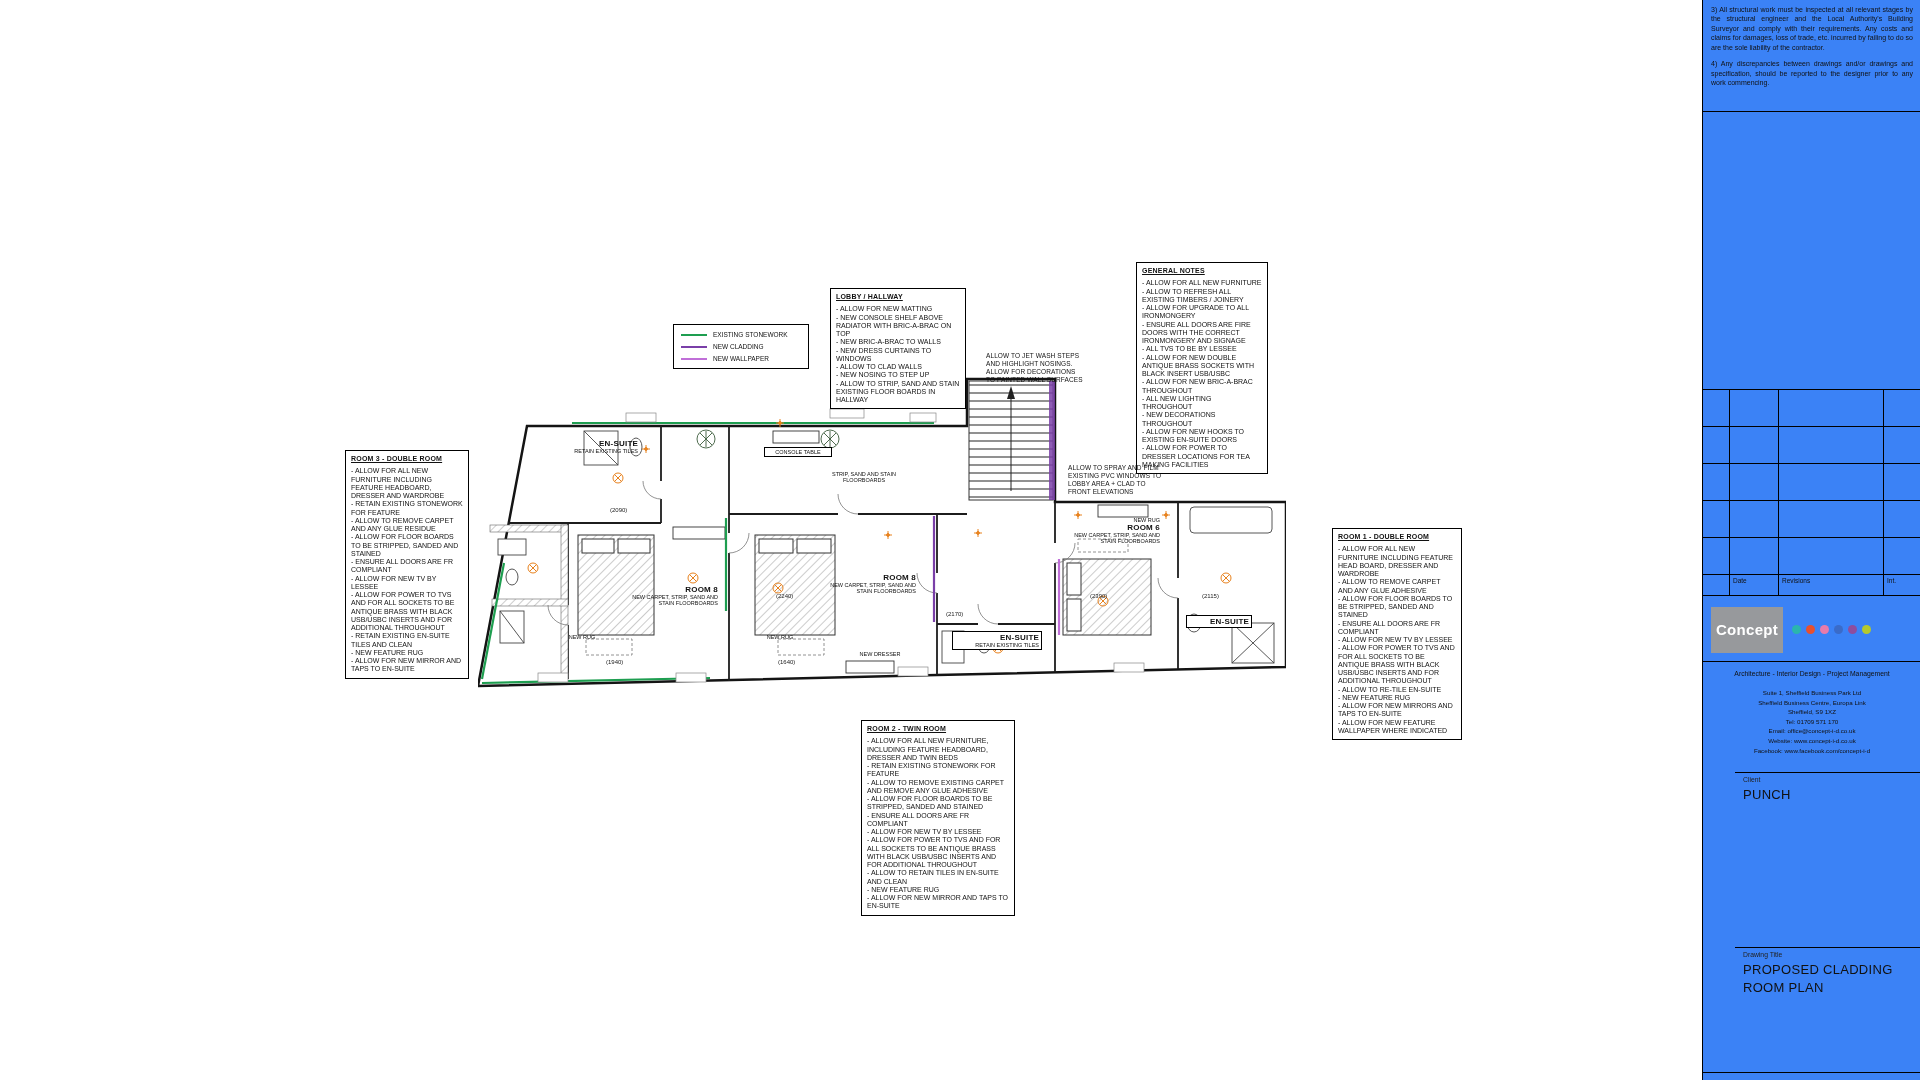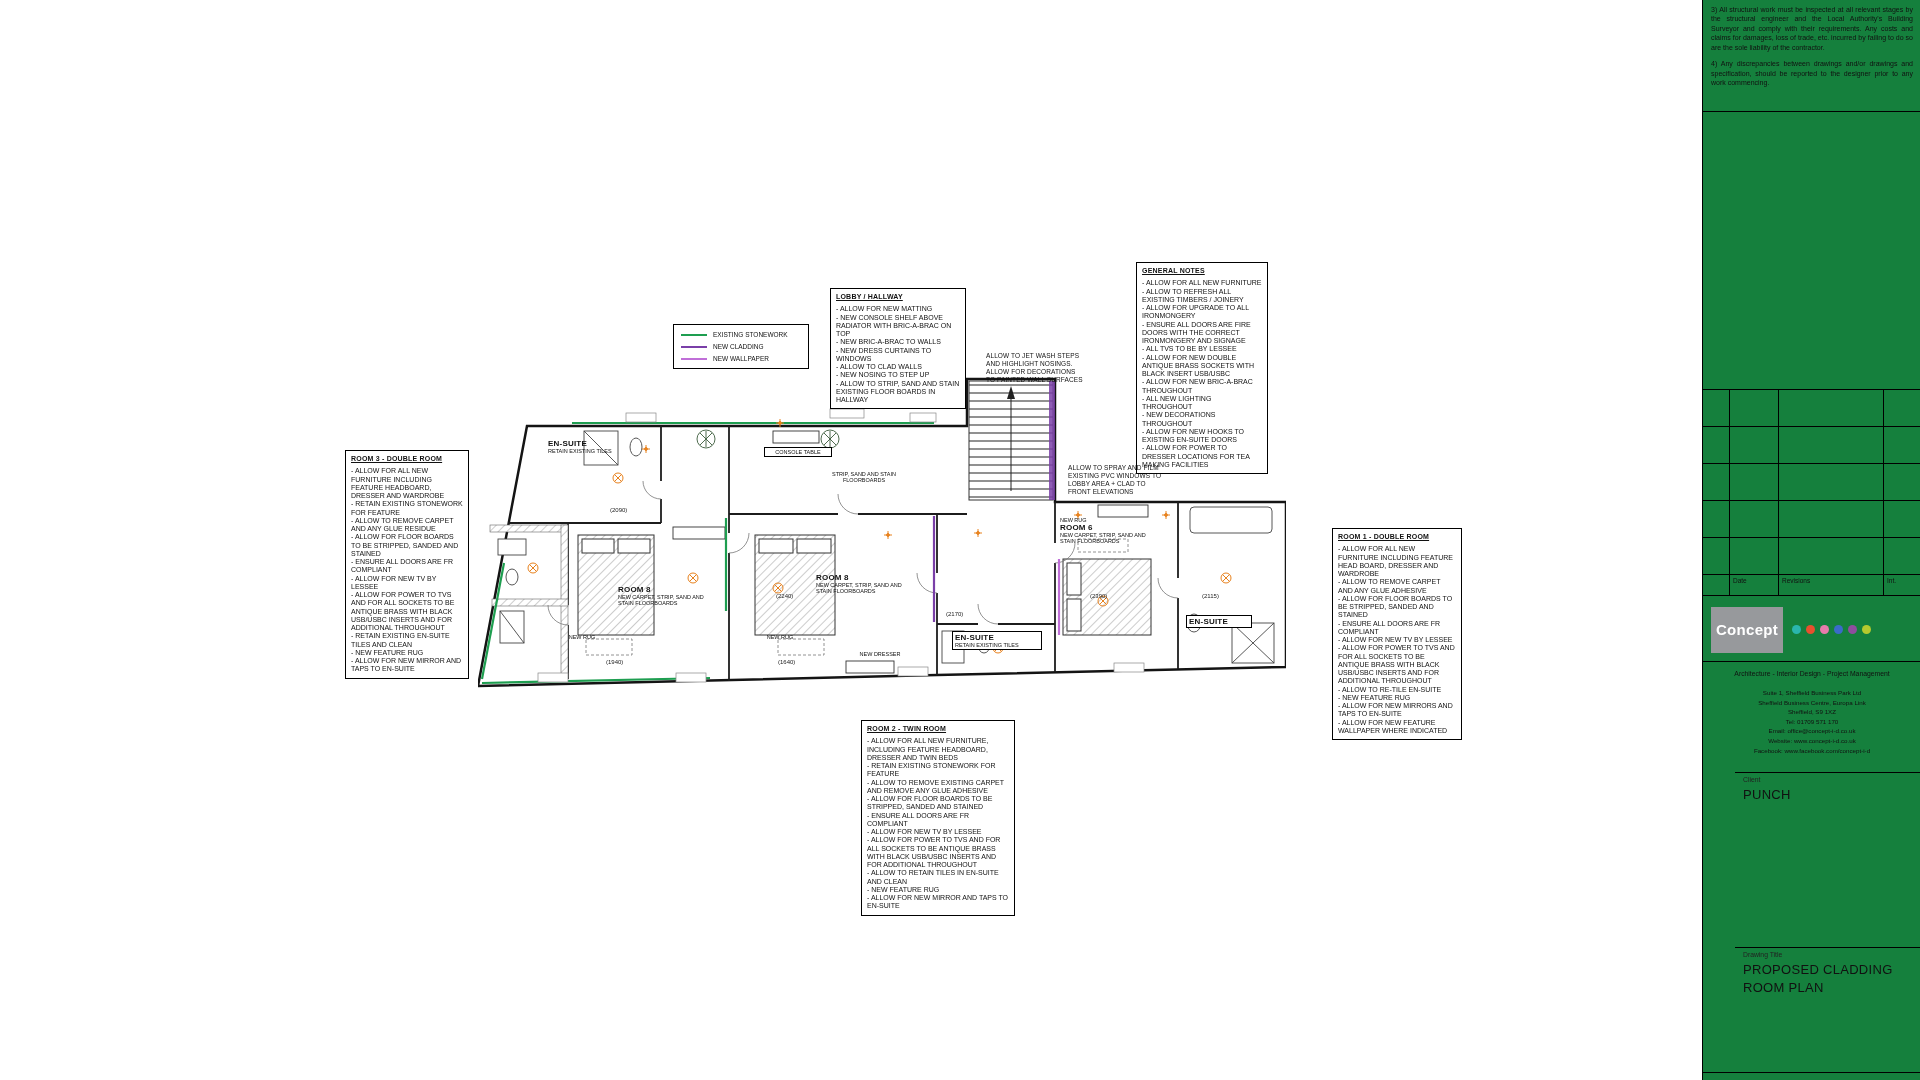--- a/index.html
+++ b/index.html
@@ -15,29 +15,29 @@
 
   
   .legend{position:absolute;left:673px;top:324px;width:136px;border:1px solid #000;background:#fff;
     padding:6px 7px;box-sizing:border-box;display:flex;flex-direction:column;gap:5px;}
   .legend-row{display:flex;align-items:center;gap:6px;font-size:6.5px;}
   .legend-swatch{width:26px;height:2px;flex:0 0 auto;}
 
   
   .plan{position:absolute;left:478px;top:373px;width:808px;height:319px;}
   .plan svg{position:absolute;left:0;top:0;}
-  .plab{position:absolute;text-align:left;}
+  .plab{position:absolute;text-align:right;}
   .plab-title{font-size:8px;font-weight:bold;letter-spacing:.2px;}
   .plab-sub{font-size:5.5px;line-height:1.12;}
   .boxed{background:#fff;border:1px solid #000;padding:1px 2px;}
   .dim{position:absolute;font-size:6px;color:#222;}
   .tiny{position:absolute;font-size:5.5px;text-align:center;line-height:1.1;}
 
   
-  .titleblock{position:absolute;left:1702px;top:0;width:218px;height:1080px;border-left:1px solid #000;background:#15803d;}
+  .titleblock{position:absolute;left:1702px;top:0;width:218px;height:1080px;border-left:1px solid #000;background:#3b82f6;}
   .tb-notes{position:absolute;top:0;left:0;right:0;height:112px;border-bottom:1px solid #000;
     padding:5px 8px 0;box-sizing:border-box;}
   .tb-notes p{margin:0 0 7px;font-size:7px;line-height:1.35;text-align:justify;}
   .revgrid{position:absolute;top:389px;left:0;width:218px;display:grid;
     grid-template-columns:27px 49px 105px 37px;grid-template-rows:repeat(5,37px) 21px;
     border-top:1px solid #000;box-sizing:border-box;}
   .revcell{border-right:1px solid #000;border-bottom:1px solid #000;font-size:6.5px;padding:2px 3px;box-sizing:border-box;}
   .revcell.last{border-right:none;}
   .tb-logo{position:absolute;top:598px;left:0;width:218px;height:64px;border-bottom:1px solid #000;
     display:flex;align-items:center;gap:9px;padding:0 8px;box-sizing:border-box;}

